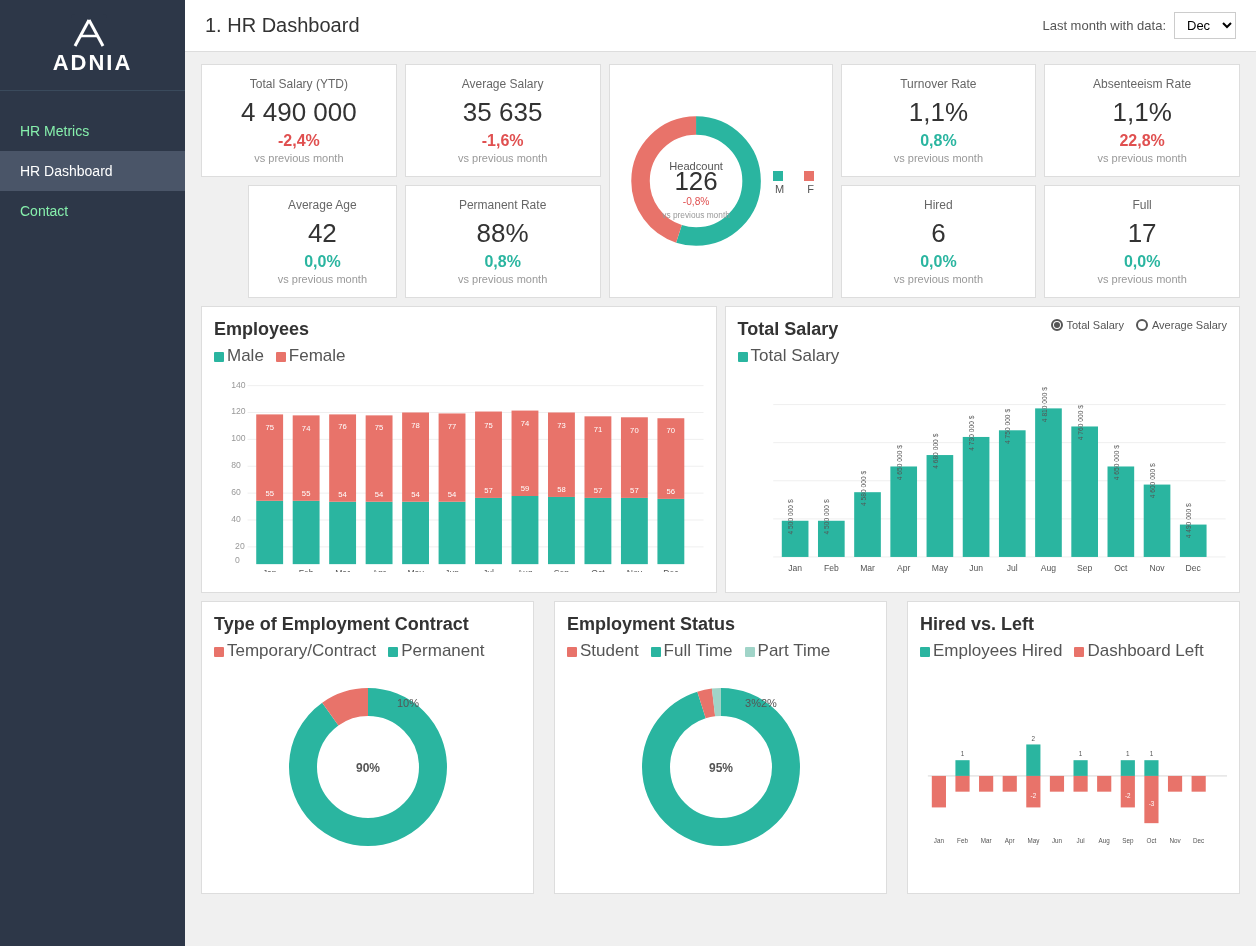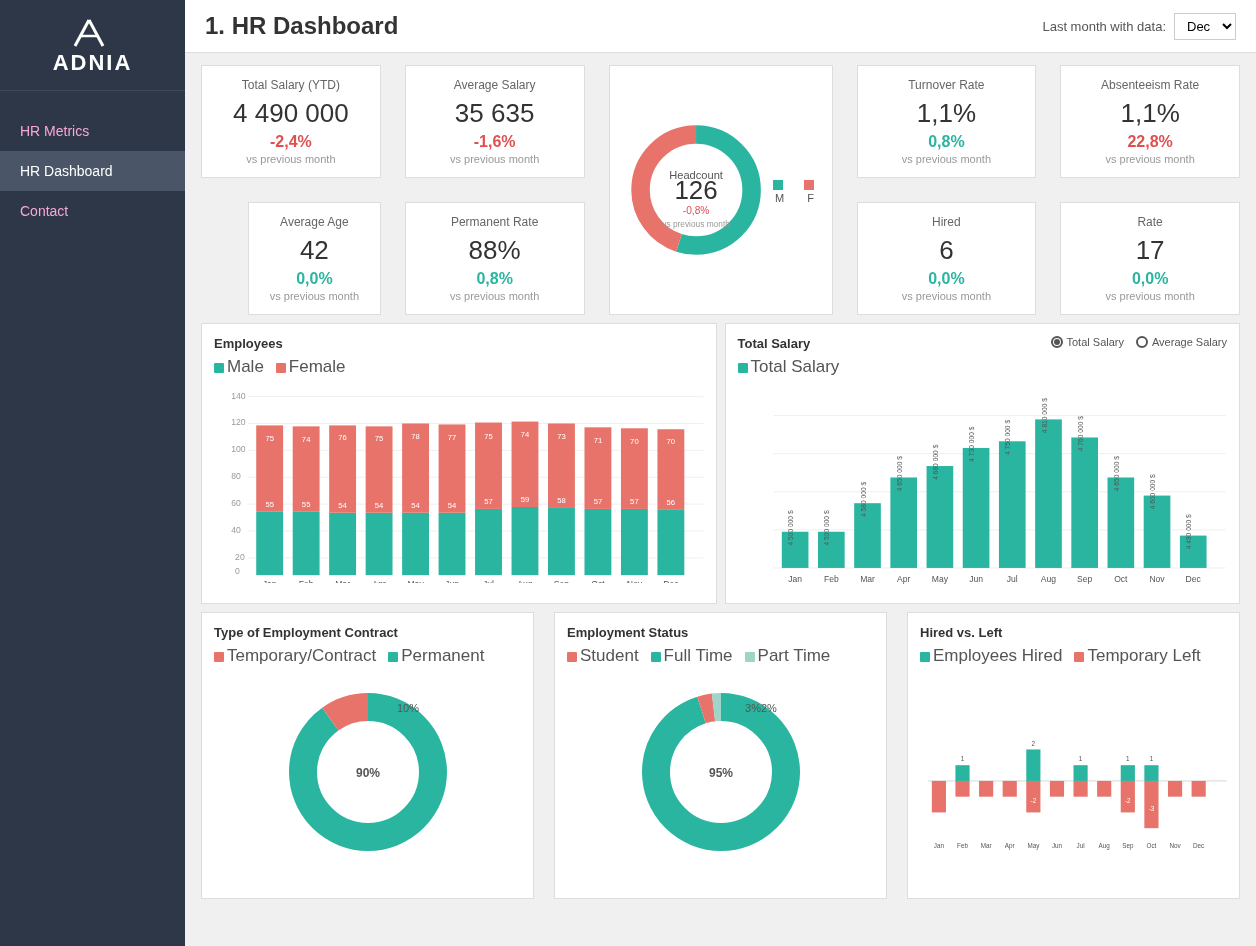--- a/index.html
+++ b/index.html
@@ -34,21 +34,21 @@
       color: #fff;
     }
     .sidebar-nav {
       display: flex;
       flex-direction: column;
       margin-top: 20px;
     }
     .sidebar-item {
       padding: 12px 20px;
       font-size: 14px;
-      color: #f9a8d4;
+      color: #86efac;
       cursor: pointer;
     }
     .sidebar-item.active {
       background: #4a5568;
       color: #fff;
     }
 
     
     .main {
       flex: 1;
@@ -60,22 +60,22 @@
     
     .header {
       background: #fff;
       padding: 12px 20px;
       display: flex;
       align-items: center;
       justify-content: space-between;
       border-bottom: 1px solid #ddd;
     }
     .header-title {
-      font-size: 24px;
-      font-weight: 700;
+      font-size: 20px;
+      font-weight: 400;
       color: #333;
     }
     .header-filter {
       display: flex;
       align-items: center;
       font-size: 13px;
       color: #555;
     }
     .header-filter label {
       margin-right: 8px;
@@ -129,21 +129,21 @@
       grid-template-columns: 1fr 1fr;
       gap: 8px;
       margin-bottom: 8px;
     }
     .chart-card {
       background: #fff;
       border: 1px solid #ddd;
       padding: 12px;
     }
     .chart-title {
-      font-size: 13px;
+      font-size: 18px;
       font-weight: 600;
       color: #333;
       margin-bottom: 6px;
     }
     .chart-legend {
       display: flex;
       gap: 12px;
       font-size: 17px;
       color: #555;
       margin-bottom: 6px;
@@ -235,21 +235,21 @@
     <div class="header-filter">
       <label>Last month with data:</label>
       <select>
         <option>Dec</option>
       </select>
     </div>
   </div>
 
   <div class="dashboard-content">
 
-    <div style="display:grid; grid-template-columns: 1fr 1fr 1fr 1fr 1fr; grid-template-rows: auto auto; gap:24px; margin-bottom:8px;">
+    <div style="display:grid; grid-template-columns: 1fr 1fr 1fr 1fr 1fr; grid-template-rows: auto auto; gap:8px; margin-bottom:8px;">
 
       <div class="kpi-card" style="grid-column:1; grid-row:1;">
         <div class="kpi-title">Total Salary (YTD)</div>
         <div class="kpi-value">4 490 000</div>
         <div class="kpi-change negative">-2,4%</div>
         <div class="kpi-vs">vs previous month</div>
       </div>
 
       <div class="kpi-card" style="grid-column:2; grid-row:1;">
         <div class="kpi-title">Average Salary</div>
@@ -304,21 +304,21 @@
       </div>
 
       <div class="kpi-card" style="grid-column:4; grid-row:2;">
         <div class="kpi-title">Hired</div>
         <div class="kpi-value">6</div>
         <div class="kpi-change positive">0,0%</div>
         <div class="kpi-vs">vs previous month</div>
       </div>
 
       <div class="kpi-card" style="grid-column:5; grid-row:2;">
-        <div class="kpi-title">Rate</div>
+        <div class="kpi-title">Full</div>
         <div class="kpi-value">17</div>
         <div class="kpi-change positive">0,0%</div>
         <div class="kpi-vs">vs previous month</div>
       </div>
 
     </div>
 
     <div class="charts-row">
 
       <div class="chart-card">
@@ -584,21 +584,21 @@
             <text x="90" y="95" text-anchor="middle" font-size="12" fill="#555" font-weight="600">95%</text>
             <text x="130" y="30" text-anchor="middle" font-size="11" fill="#555">3%2%</text>
           </svg>
         </div>
       </div>
 
       <div class="chart-card">
         <div class="chart-title">Hired vs. Left</div>
         <div class="chart-legend">
           <span><span class="legend-dot" style="background:#2ab5a0;"></span><span>Employees Hired</span></span>
-          <span><span class="legend-dot" style="background:#e8736a;"></span><span>Temporary Left</span></span>
+          <span><span class="legend-dot" style="background:#e8736a;"></span><span>Dashboard Left</span></span>
         </div>
         <svg width="100%" height="210" viewBox="0 0 390 210">
 
           <line x1="10" y1="110" x2="390" y2="110" stroke="#ccc" stroke-width="1"></line>
 
           <g>
             <rect x="15" y="110" width="18" height="40" fill="#e8736a"></rect>
             <text x="24" y="158" font-size="8" fill="#fff" text-anchor="middle">-2</text>
             <text x="24" y="195" font-size="8" fill="#555" text-anchor="middle">Jan</text>
           </g>

